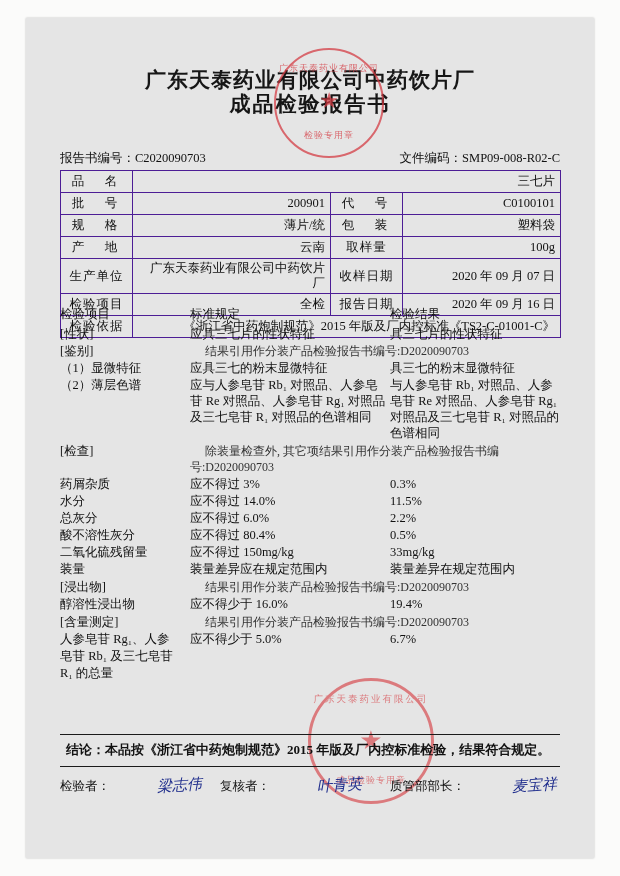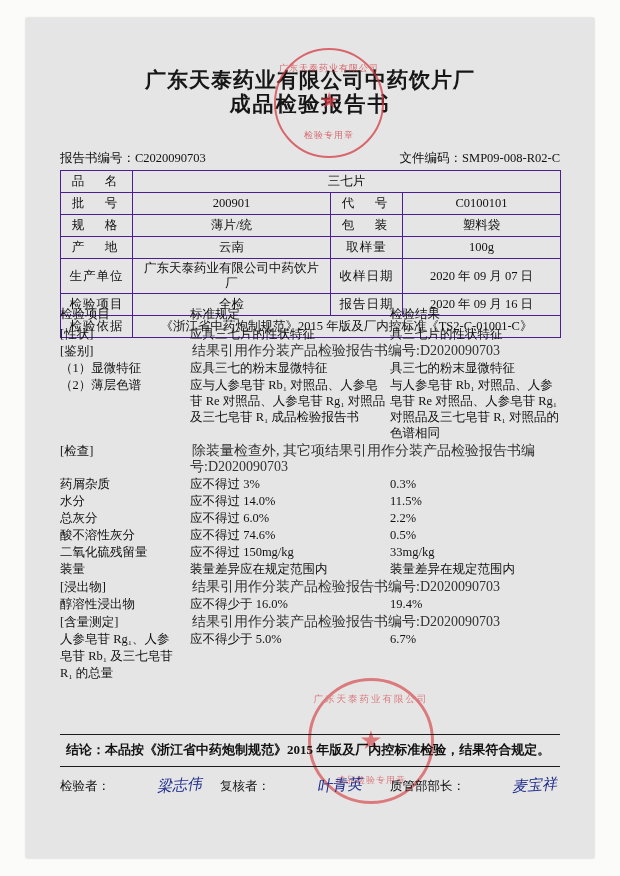--- a/index.html
+++ b/index.html
@@ -114,21 +114,21 @@
     height: 17px;
     line-height: 15px;
     vertical-align: middle;
   }
   td.lbl {
     text-align: center;
     letter-spacing: 4px;
     white-space: nowrap;
   }
   td.lbl.tight { letter-spacing: 1px; }
-  td.val { text-align: center; padding-left: 8px; }
+  td.val { text-align: right; padding-left: 8px; }
   
   .results {
     position: absolute;
     left: 34px; top: 288px;
     width: 500px;
     font-size: 12.5px;
   }
   .res-head {
     display: flex;
     margin-bottom: 3px;
@@ -139,23 +139,23 @@
   .res-line {
     display: flex;
     align-items: flex-start;
     margin-bottom: 1px;
     line-height: 16px;
   }
   .res-line .c1 { width: 130px; flex: 0 0 130px; }
   .res-line .c2 { width: 200px; flex: 0 0 200px; }
   .res-line .c3 { width: 170px; flex: 0 0 170px; }
   .note {
-    font-size: 14px;
+    font-size: 12px;
     color: #333;
-    margin-left: 2px;
+    margin-left: 15px;
     letter-spacing: 0;
   }
   .multi { line-height: 16px; }
   
   .concl-rule-top {
     position: absolute;
     left: 34px; top: 716px;
     width: 500px;
     border-top: 1.4px solid #1b1b1b;
   }
@@ -322,21 +322,21 @@
       </div>
 
       <div class="res-line">
         <div class="c1">（1）显微特征</div>
         <div class="c2">应具三七的粉末显微特征</div>
         <div class="c3">具三七的粉末显微特征</div>
       </div>
 
       <div class="res-line multi">
         <div class="c1">（2）薄层色谱</div>
-        <div class="c2">应与人参皂苷 Rb₁ 对照品、人参皂苷 Re 对照品、人参皂苷 Rg₁ 对照品及三七皂苷 R₁ 成品检验报告书</div>
+        <div class="c2">应与人参皂苷 Rb₁ 对照品、人参皂苷 Re 对照品、人参皂苷 Rg₁ 对照品及三七皂苷 R₁ 对照品的色谱相同</div>
         <div class="c3">与人参皂苷 Rb₁ 对照品、人参皂苷 Re 对照品、人参皂苷 Rg₁ 对照品及三七皂苷 R₁ 对照品的色谱相同</div>
       </div>
 
       <div class="res-line" style="margin-top:2px">
         <div class="c1">[检查]</div>
         <div class="c2" style="flex:0 0 370px;width:370px">
           <span class="note">除装量检查外, 其它项结果引用作分装产品检验报告书编号:D2020090703</span>
         </div>
       </div>
 
@@ -350,21 +350,21 @@
         <div class="c2">应不得过 14.0%</div>
         <div class="c3">11.5%</div>
       </div>
       <div class="res-line">
         <div class="c1">总灰分</div>
         <div class="c2">应不得过 6.0%</div>
         <div class="c3">2.2%</div>
       </div>
       <div class="res-line">
         <div class="c1">酸不溶性灰分</div>
-        <div class="c2">应不得过 74.6%</div>
+        <div class="c2">应不得过 80.4%</div>
         <div class="c3">0.5%</div>
       </div>
       <div class="res-line">
         <div class="c1">二氧化硫残留量</div>
         <div class="c2">应不得过 150mg/kg</div>
         <div class="c3">33mg/kg</div>
       </div>
       <div class="res-line">
         <div class="c1">装量</div>
         <div class="c2">装量差异应在规定范围内</div>

